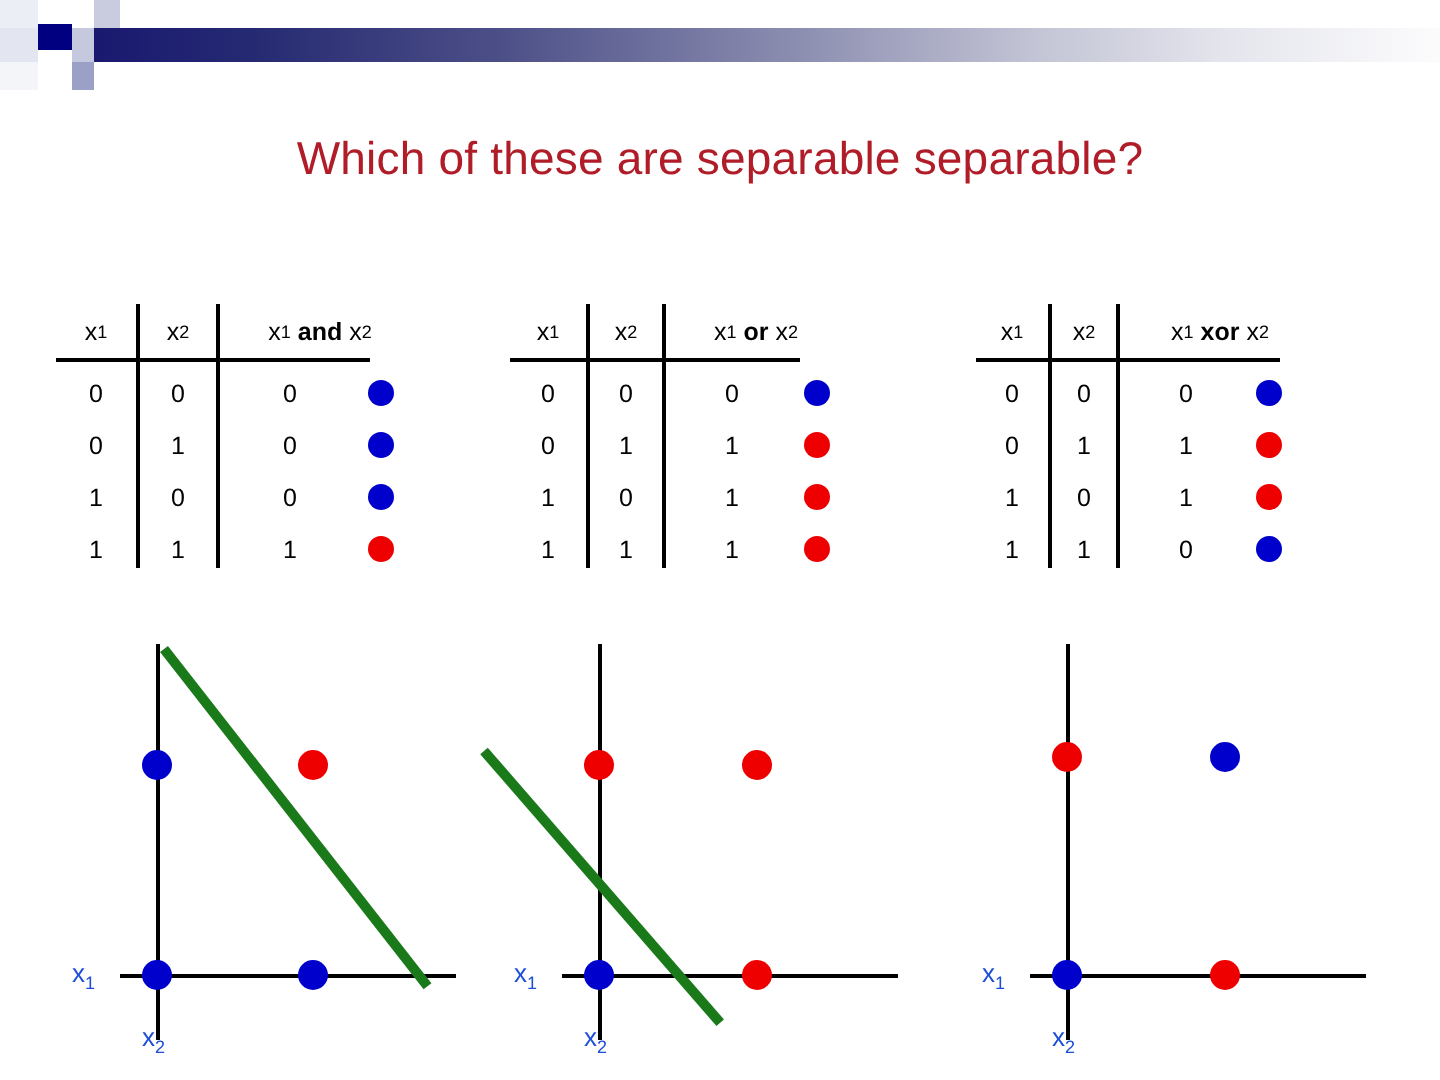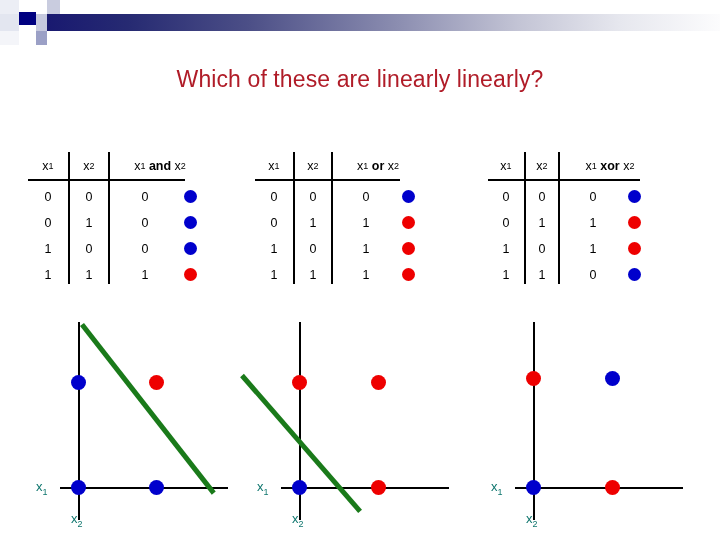--- a/index.html
+++ b/index.html
@@ -89,21 +89,21 @@
   }
   .axis-h, .axis-v {
     position: absolute;
     background: #000000;
   }
   .axis-h { height: 1.5px; }
   .axis-v { width: 1.5px; }
   .axis-label {
     position: absolute;
     font-size: 13px;
-    color: #0f766e;
+    color: #1d4ed8;
     white-space: nowrap;
   }
   .sep-line {
     position: absolute;
     height: 5px;
     background: #1a7a1a;
     transform-origin: 0 50%;
   }
   .pdot {
     position: absolute;
@@ -124,21 +124,21 @@
   <div class="band-sq" style="left:0px; top:31px; width:19px; height:14px; background:#f4f5f9;"></div>
   <div class="band-sq" style="left:19px; top:0px; width:17px; height:12px; background:#ffffff;"></div>
   <div class="band-sq" style="left:19px; top:25px; width:17px; height:6px; background:#ffffff;"></div>
   <div class="band-sq" style="left:36px; top:0px; width:11px; height:14px; background:#ffffff;"></div>
   <div class="band-sq" style="left:36px; top:14px; width:11px; height:17px; background:#c6c9de;"></div>
   <div class="band-sq" style="left:36px; top:31px; width:11px; height:14px; background:#9ba0c6;"></div>
   <div class="band-sq" style="left:47px; top:0px; width:13px; height:14px; background:#c9ccdf;"></div>
   <div class="band-sq" style="left:47px; top:31px; width:13px; height:7px; background:#ffffff;"></div>
 </div>
 
-<div id="slide-title">Which of these are linearly linearly?</div>
+<div id="slide-title">Which of these are separable separable?</div>
 
 <div class="truth-table" style="left:28px; top:152px; width:185px;">
   <div class="tt-head">
     <div class="tt-cell" style="left:0px; width:40px;">
       <span>x</span>
         <span class="sub">1</span>
     </div>
     <div class="tt-cell" style="left:42px; width:38px;">
       <span>x</span>
         <span class="sub">2</span>

